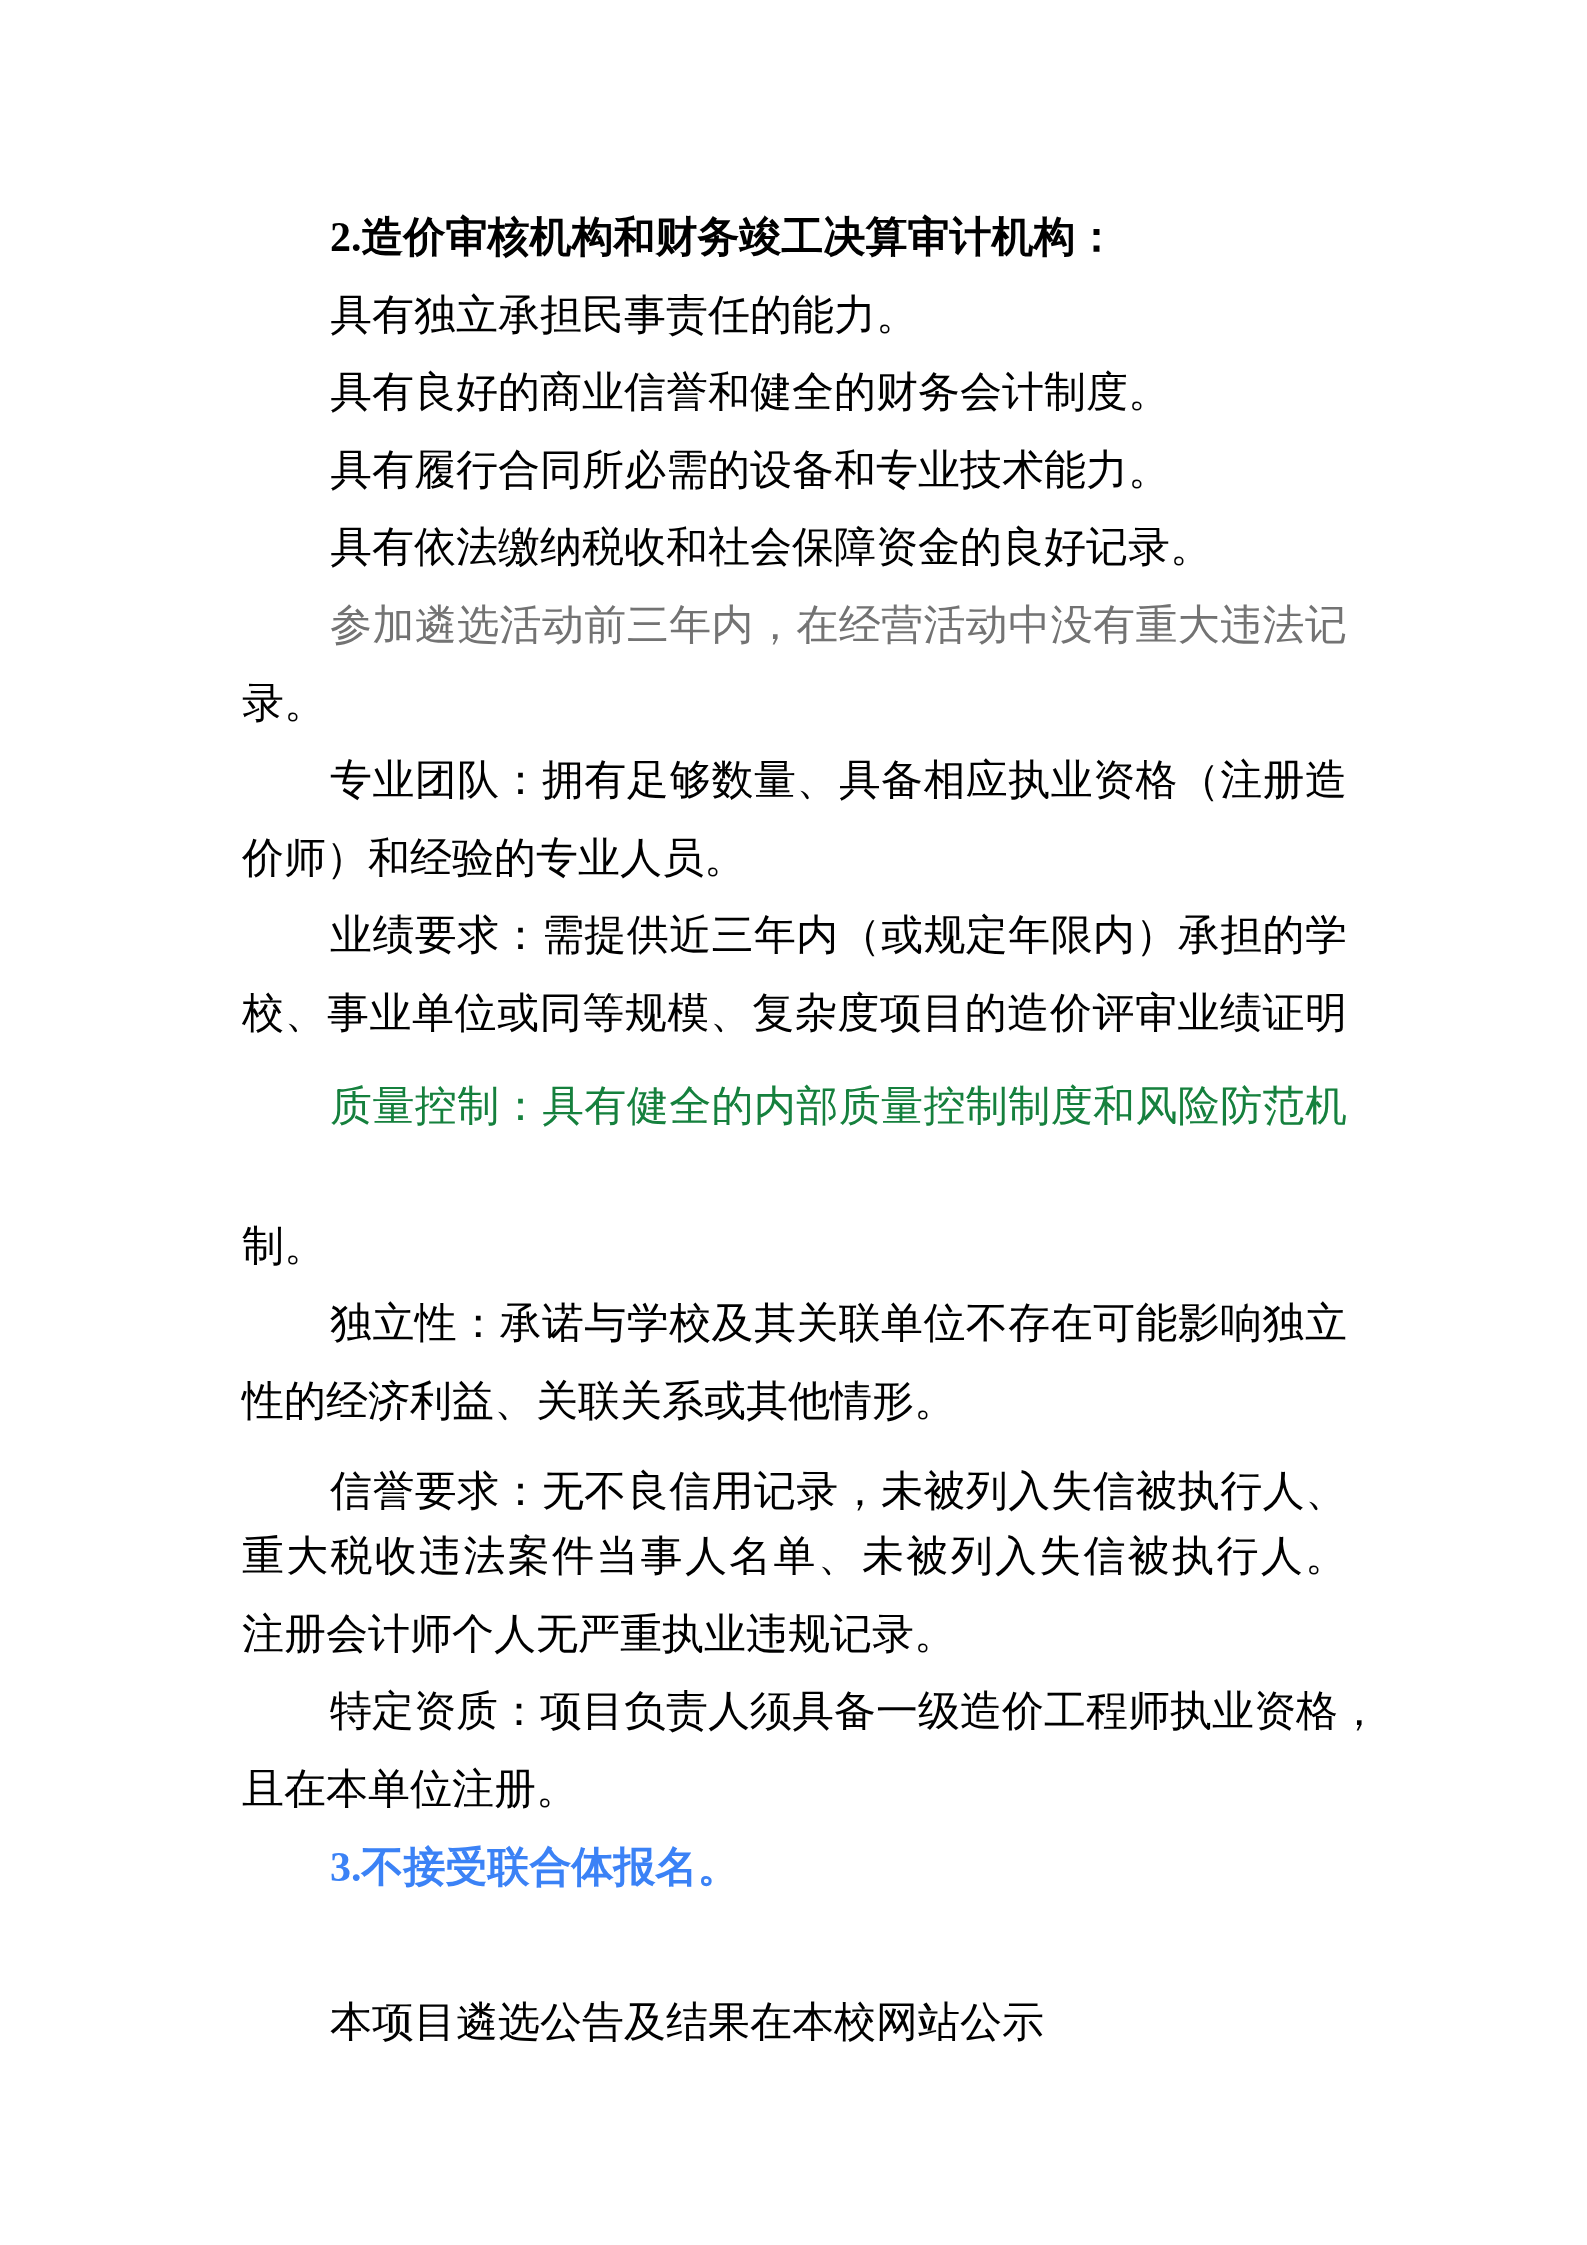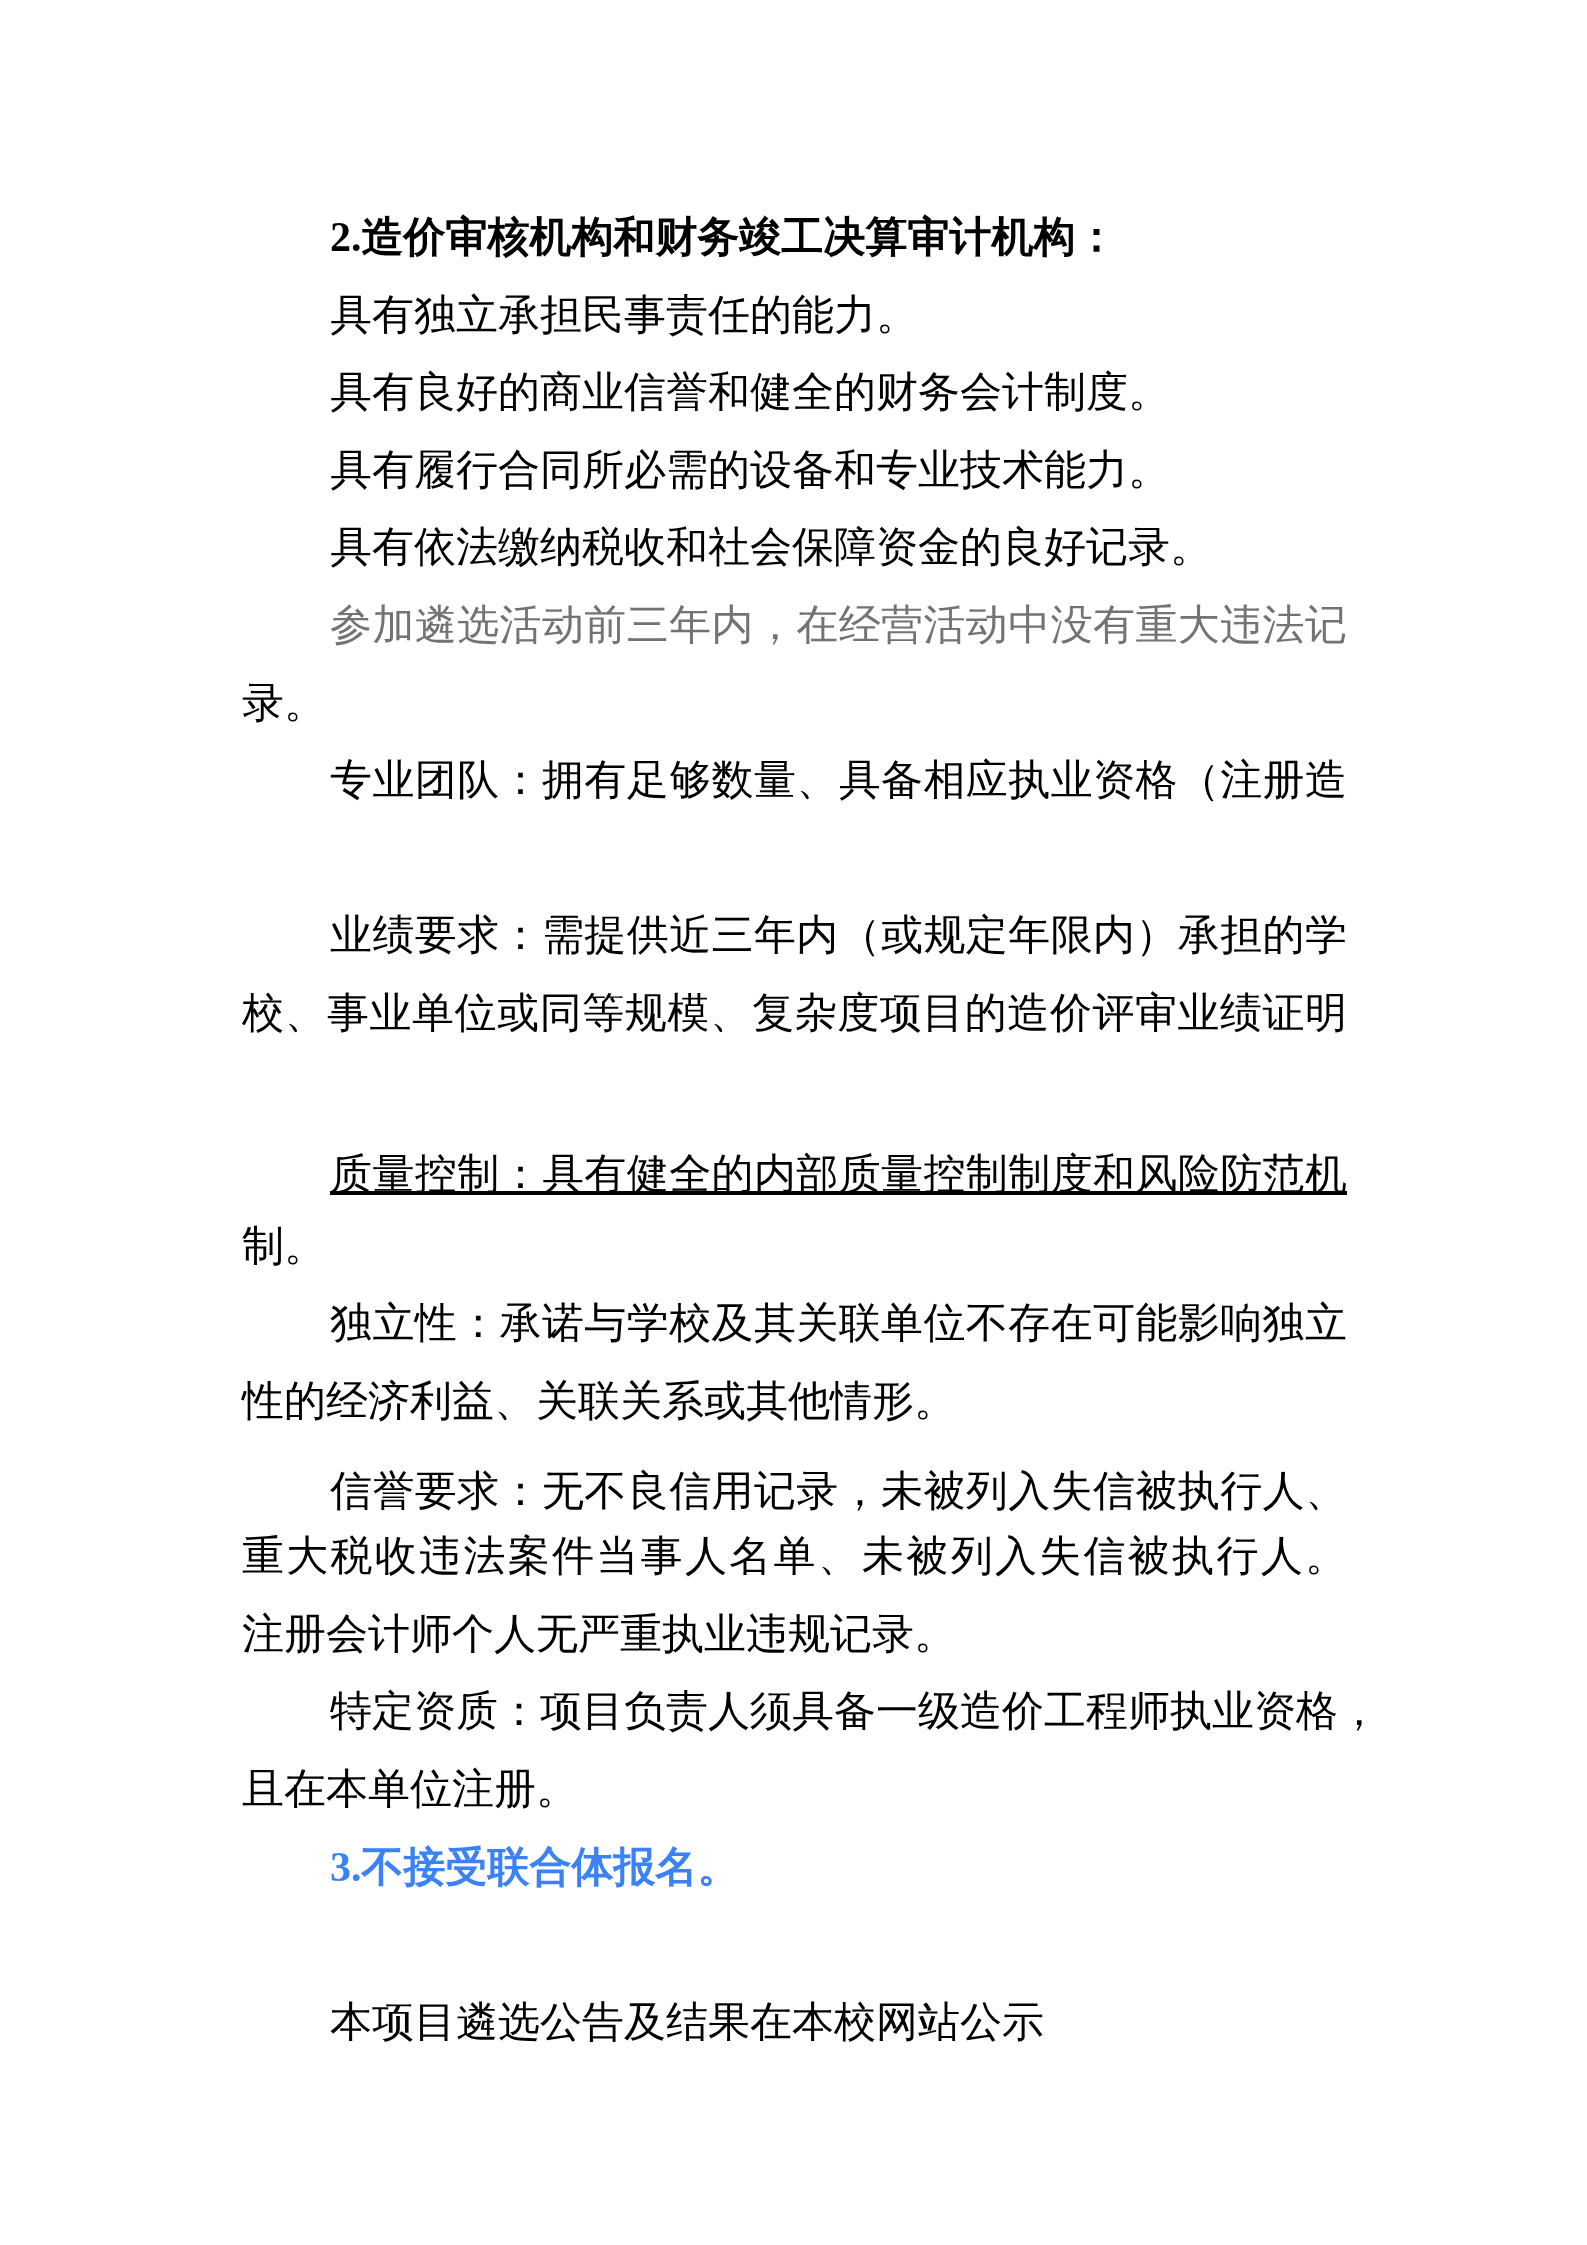--- a/index.html
+++ b/index.html
@@ -50,23 +50,24 @@
 
 <div class="page" id="doc-page" style="background: rgb(255, 255, 255);">
     <div class="line indent bold-serif" style="top: 207px; color: rgb(0, 0, 0);">2.造价审核机构和财务竣工决算审计机构：</div>
     <div class="line indent" style="top: 284.6px; color: rgb(0, 0, 0);">具有独立承担民事责任的能力。</div>
     <div class="line indent" style="top: 362.2px; color: rgb(0, 0, 0);">具有良好的商业信誉和健全的财务会计制度。</div>
     <div class="line indent" style="top: 439.8px; color: rgb(0, 0, 0);">具有履行合同所必需的设备和专业技术能力。</div>
     <div class="line indent" style="top: 517.4px; color: rgb(0, 0, 0);">具有依法缴纳税收和社会保障资金的良好记录。</div>
     <div class="line indent just" style="top: 595px; color: #737373;">参加遴选活动前三年内，在经营活动中没有重大违法记</div>
     <div class="line" style="top: 672.6px; color: rgb(0, 0, 0);">录。</div>
     <div class="line indent just" style="top: 750.2px; color: rgb(0, 0, 0);">专业团队：拥有足够数量、具备相应执业资格（注册造</div>
+    <div class="line" style="top: 827.8px; color: rgb(0, 0, 0);">价师）和经验的专业人员。</div>
     <div class="line indent just" style="top: 905.4px; color: rgb(0, 0, 0);">业绩要求：需提供近三年内（或规定年限内）承担的学</div>
     <div class="line just" style="top: 983px; color: rgb(0, 0, 0);">校、事业单位或同等规模、复杂度项目的造价评审业绩证明</div>
-    <div class="line indent just" style="top: 1144px; color: #000000; text-decoration: underline;">质量控制：具有健全的内部质量控制制度和风险防范机</div>
+    <div class="line indent just" style="top: 1076px; color: #15803d;">质量控制：具有健全的内部质量控制制度和风险防范机</div>
     <div class="line" style="top: 1215.8px; color: rgb(0, 0, 0);">制。</div>
     <div class="line" style="top: 1371px; color: rgb(0, 0, 0);">性的经济利益、关联关系或其他情形。</div>
     <div class="line indent just" style="top: 1293.4px; color: rgb(0, 0, 0);">独立性：承诺与学校及其关联单位不存在可能影响独立</div>
     <div class="line indent just" style="top: 1461px; color: rgb(0, 0, 0);">信誉要求：无不良信用记录，未被列入失信被执行人、</div>
     <div class="line just" style="top: 1526.2px; color: rgb(0, 0, 0);">重大税收违法案件当事人名单、未被列入失信被执行人。</div>
     <div class="line" style="top: 1603.8px; color: rgb(0, 0, 0);">注册会计师个人无严重执业违规记录。</div>
     <div class="line indent just" style="top: 1681.4px; color: rgb(0, 0, 0);">特定资质：项目负责人须具备一级造价工程师执业资格，</div>
     <div class="line" style="top: 1759px; color: rgb(0, 0, 0);">且在本单位注册。</div>
     <div class="line indent bold-serif" style="top: 1836.6px; color: #3b82f6;">3.不接受联合体报名。</div>
     <div class="line indent" style="top: 1991.8px; color: rgb(0, 0, 0);">本项目遴选公告及结果在本校网站公示</div>

